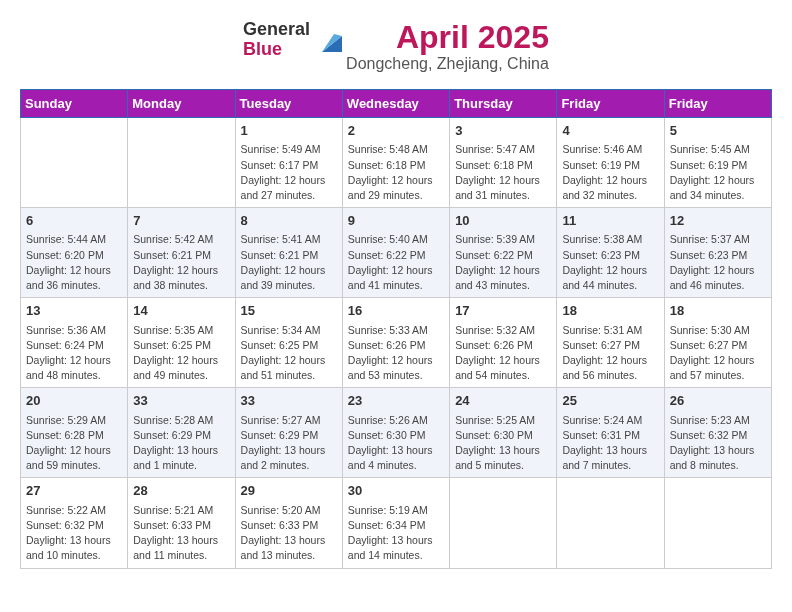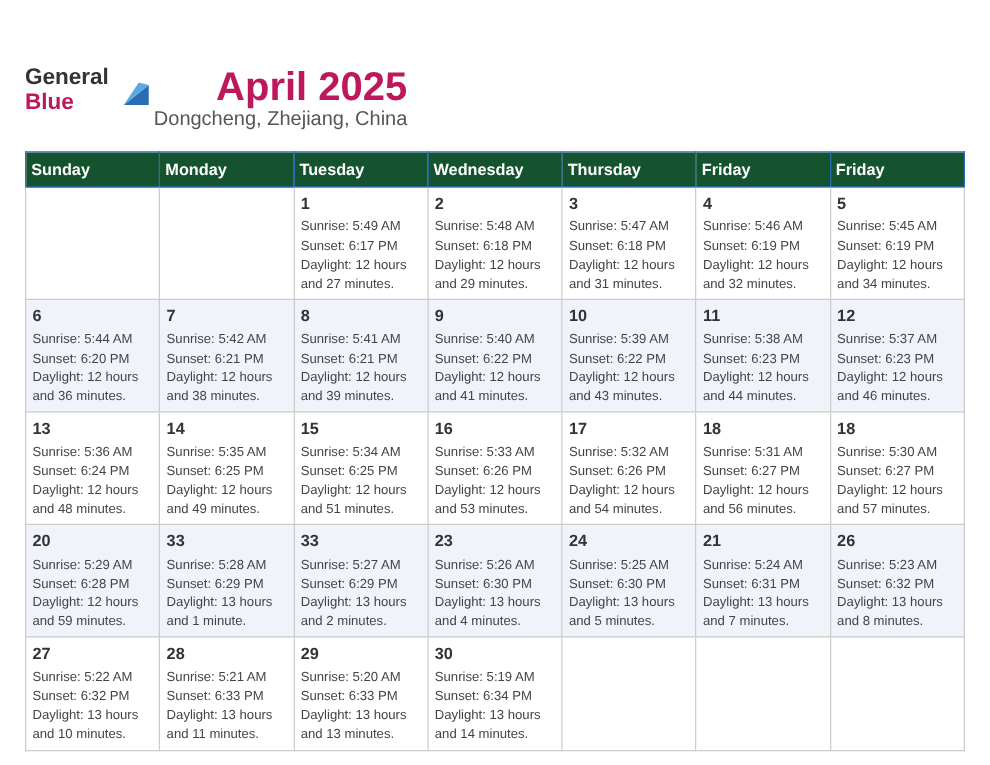--- a/index.html
+++ b/index.html
@@ -5,24 +5,23 @@
     * { box-sizing: border-box; margin: 0; padding: 0; }
     body {
       font-family: Arial, sans-serif;
       background: #fff;
       width: 792px;
       min-height: 612px;
       padding: 20px;
     }
     .header {
       display: flex;
-      justify-content: flex-start;
+      justify-content: center;
       align-items: flex-start;
       margin-bottom: 16px;
-      margin-top: 32px;
     }
     .logo {
       display: flex;
       align-items: center;
     }
     .logo-text {
       font-size: 18px;
       font-weight: bold;
       line-height: 1.1;
     }
@@ -46,21 +45,21 @@
       font-size: 16px;
       font-weight: normal;
       color: #555;
     }
     table {
       width: 100%;
       border-collapse: collapse;
       font-size: 11px;
     }
     thead tr th {
-      background-color: #14532d;
+      background-color: #a21caf;
       color: #fff;
       padding: 6px 4px;
       font-size: 13px;
       font-weight: bold;
       text-align: left;
       border: 1px solid #2a6db5;
     }
     tbody tr td {
       border: 1px solid #ccc;
       padding: 4px 5px;
@@ -230,21 +229,21 @@
         </td>
         <td>
           <span class="day-num">23</span>
           <div class="day-info">Sunrise: 5:26 AM<br>Sunset: 6:30 PM<br>Daylight: 13 hours and 4 minutes.</div>
         </td>
         <td>
           <span class="day-num">24</span>
           <div class="day-info">Sunrise: 5:25 AM<br>Sunset: 6:30 PM<br>Daylight: 13 hours and 5 minutes.</div>
         </td>
         <td>
-          <span class="day-num">21</span>
+          <span class="day-num">25</span>
           <div class="day-info">Sunrise: 5:24 AM<br>Sunset: 6:31 PM<br>Daylight: 13 hours and 7 minutes.</div>
         </td>
         <td>
           <span class="day-num">26</span>
           <div class="day-info">Sunrise: 5:23 AM<br>Sunset: 6:32 PM<br>Daylight: 13 hours and 8 minutes.</div>
         </td>
       </tr>
       <tr>
         <td>
           <span class="day-num">27</span>

